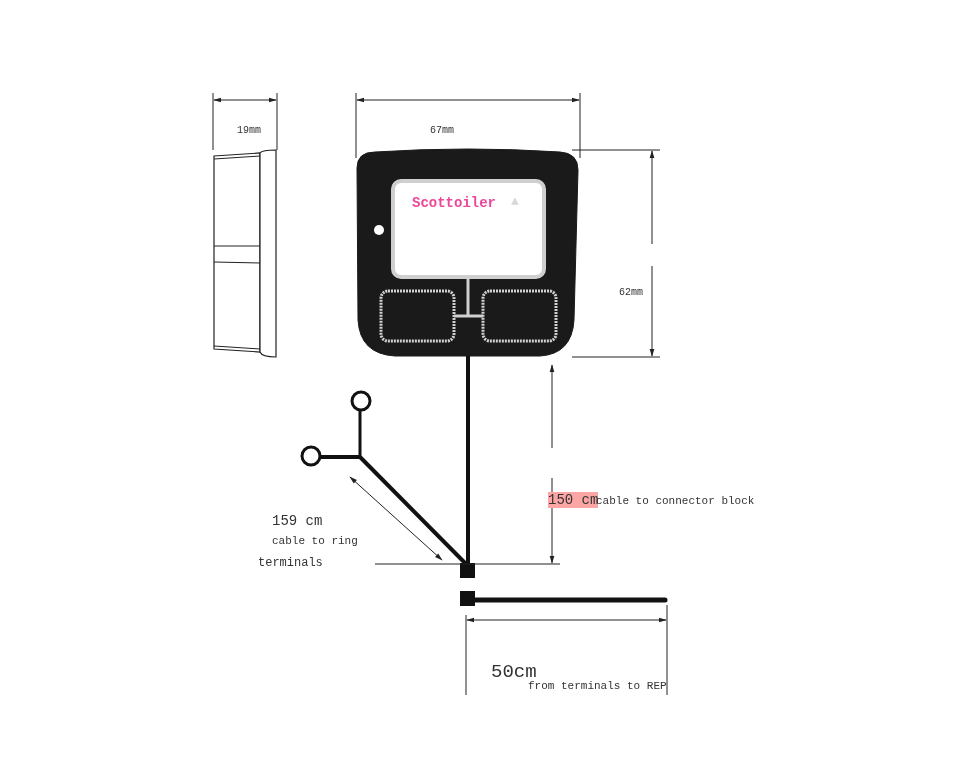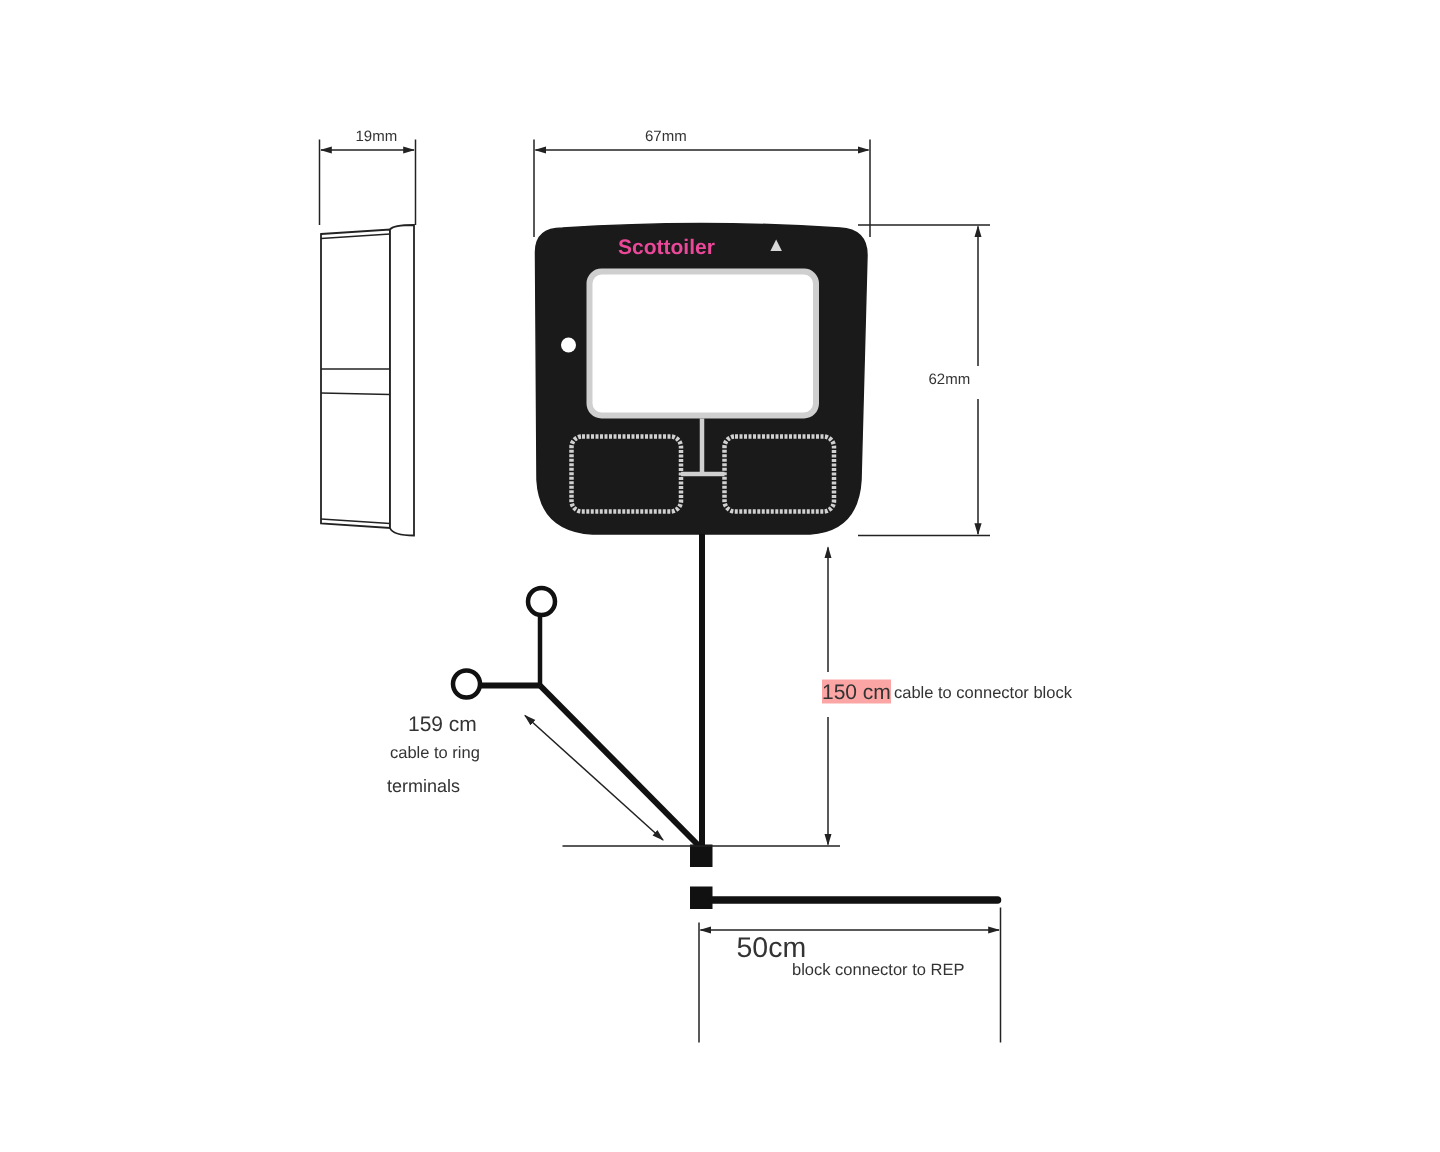--- a/index.html
+++ b/index.html
@@ -1,19 +1,19 @@
 <!DOCTYPE html>
 <html><head>
 <meta charset="utf-8">
 <style>
   html, body { margin:0; padding:0; background:#ffffff; }
   body { width:960px; height:768px; position:relative; overflow:hidden;
          font-family: "DejaVu Sans", sans-serif; }
   svg { position:absolute; left:0; top:0; }
-  .lbl { position:absolute; color:#333; font-family:Liberation Sans, sans-serif; white-space:nowrap; }
+  .lbl { position:absolute; color:#333; font-family:Liberation Mono, monospace; white-space:nowrap;margin-top:39px; }
 </style>
 </head>
 <body>
 
 <svg width="960" height="768" viewBox="0 0 960 768">
   <defs>
     <marker id="arr" viewBox="0 0 10 10" refX="9" refY="5" markerWidth="8" markerHeight="8" orient="auto-start-reverse">
       <path d="M0,2 L10,5 L0,8 z" fill="#222"></path>
     </marker>
   </defs>
@@ -74,20 +74,20 @@
 </svg>
 
 <div class="lbl" style="left:237px;top:86px;font-size:10px;">19mm</div>
 <div class="lbl" style="left:430px;top:86px;font-size:10px;">67mm</div>
 <div class="lbl" style="left:619px;top:248px;font-size:10px;">62mm</div>
 
 <div class="lbl" style="left:412px;top:156px;font-size:14px;font-weight:bold;color:#ec4899;">Scottoiler</div>
 <div class="lbl" style="left:511px;top:155px;font-size:13px;color:#d8d8d8;">▲</div>
 
 <div class="lbl" style="left:272px;top:474px;font-size:14px;">159 cm</div>
-<div class="lbl" style="left:260px;top:496px;font-size:11px;">cable to ring</div>
+<div class="lbl" style="left:272px;top:496px;font-size:11px;">cable to ring</div>
 <div class="lbl" style="left:258px;top:517px;font-size:12px;">terminals</div>
 
 <div class="lbl" style="left:548px;top:453px;font-size:14px;background:#fca5a5;">150 cm</div>
 <div class="lbl" style="left:596px;top:456px;font-size:11px;">cable to connector block</div>
 
 <div class="lbl" style="left:491px;top:622px;font-size:19px;">50cm</div>
-<div class="lbl" style="left:528px;top:641px;font-size:11px;">block connector to REP</div>
+<div class="lbl" style="left:528px;top:641px;font-size:11px;">from terminals to REP</div>
 
 </body></html>

